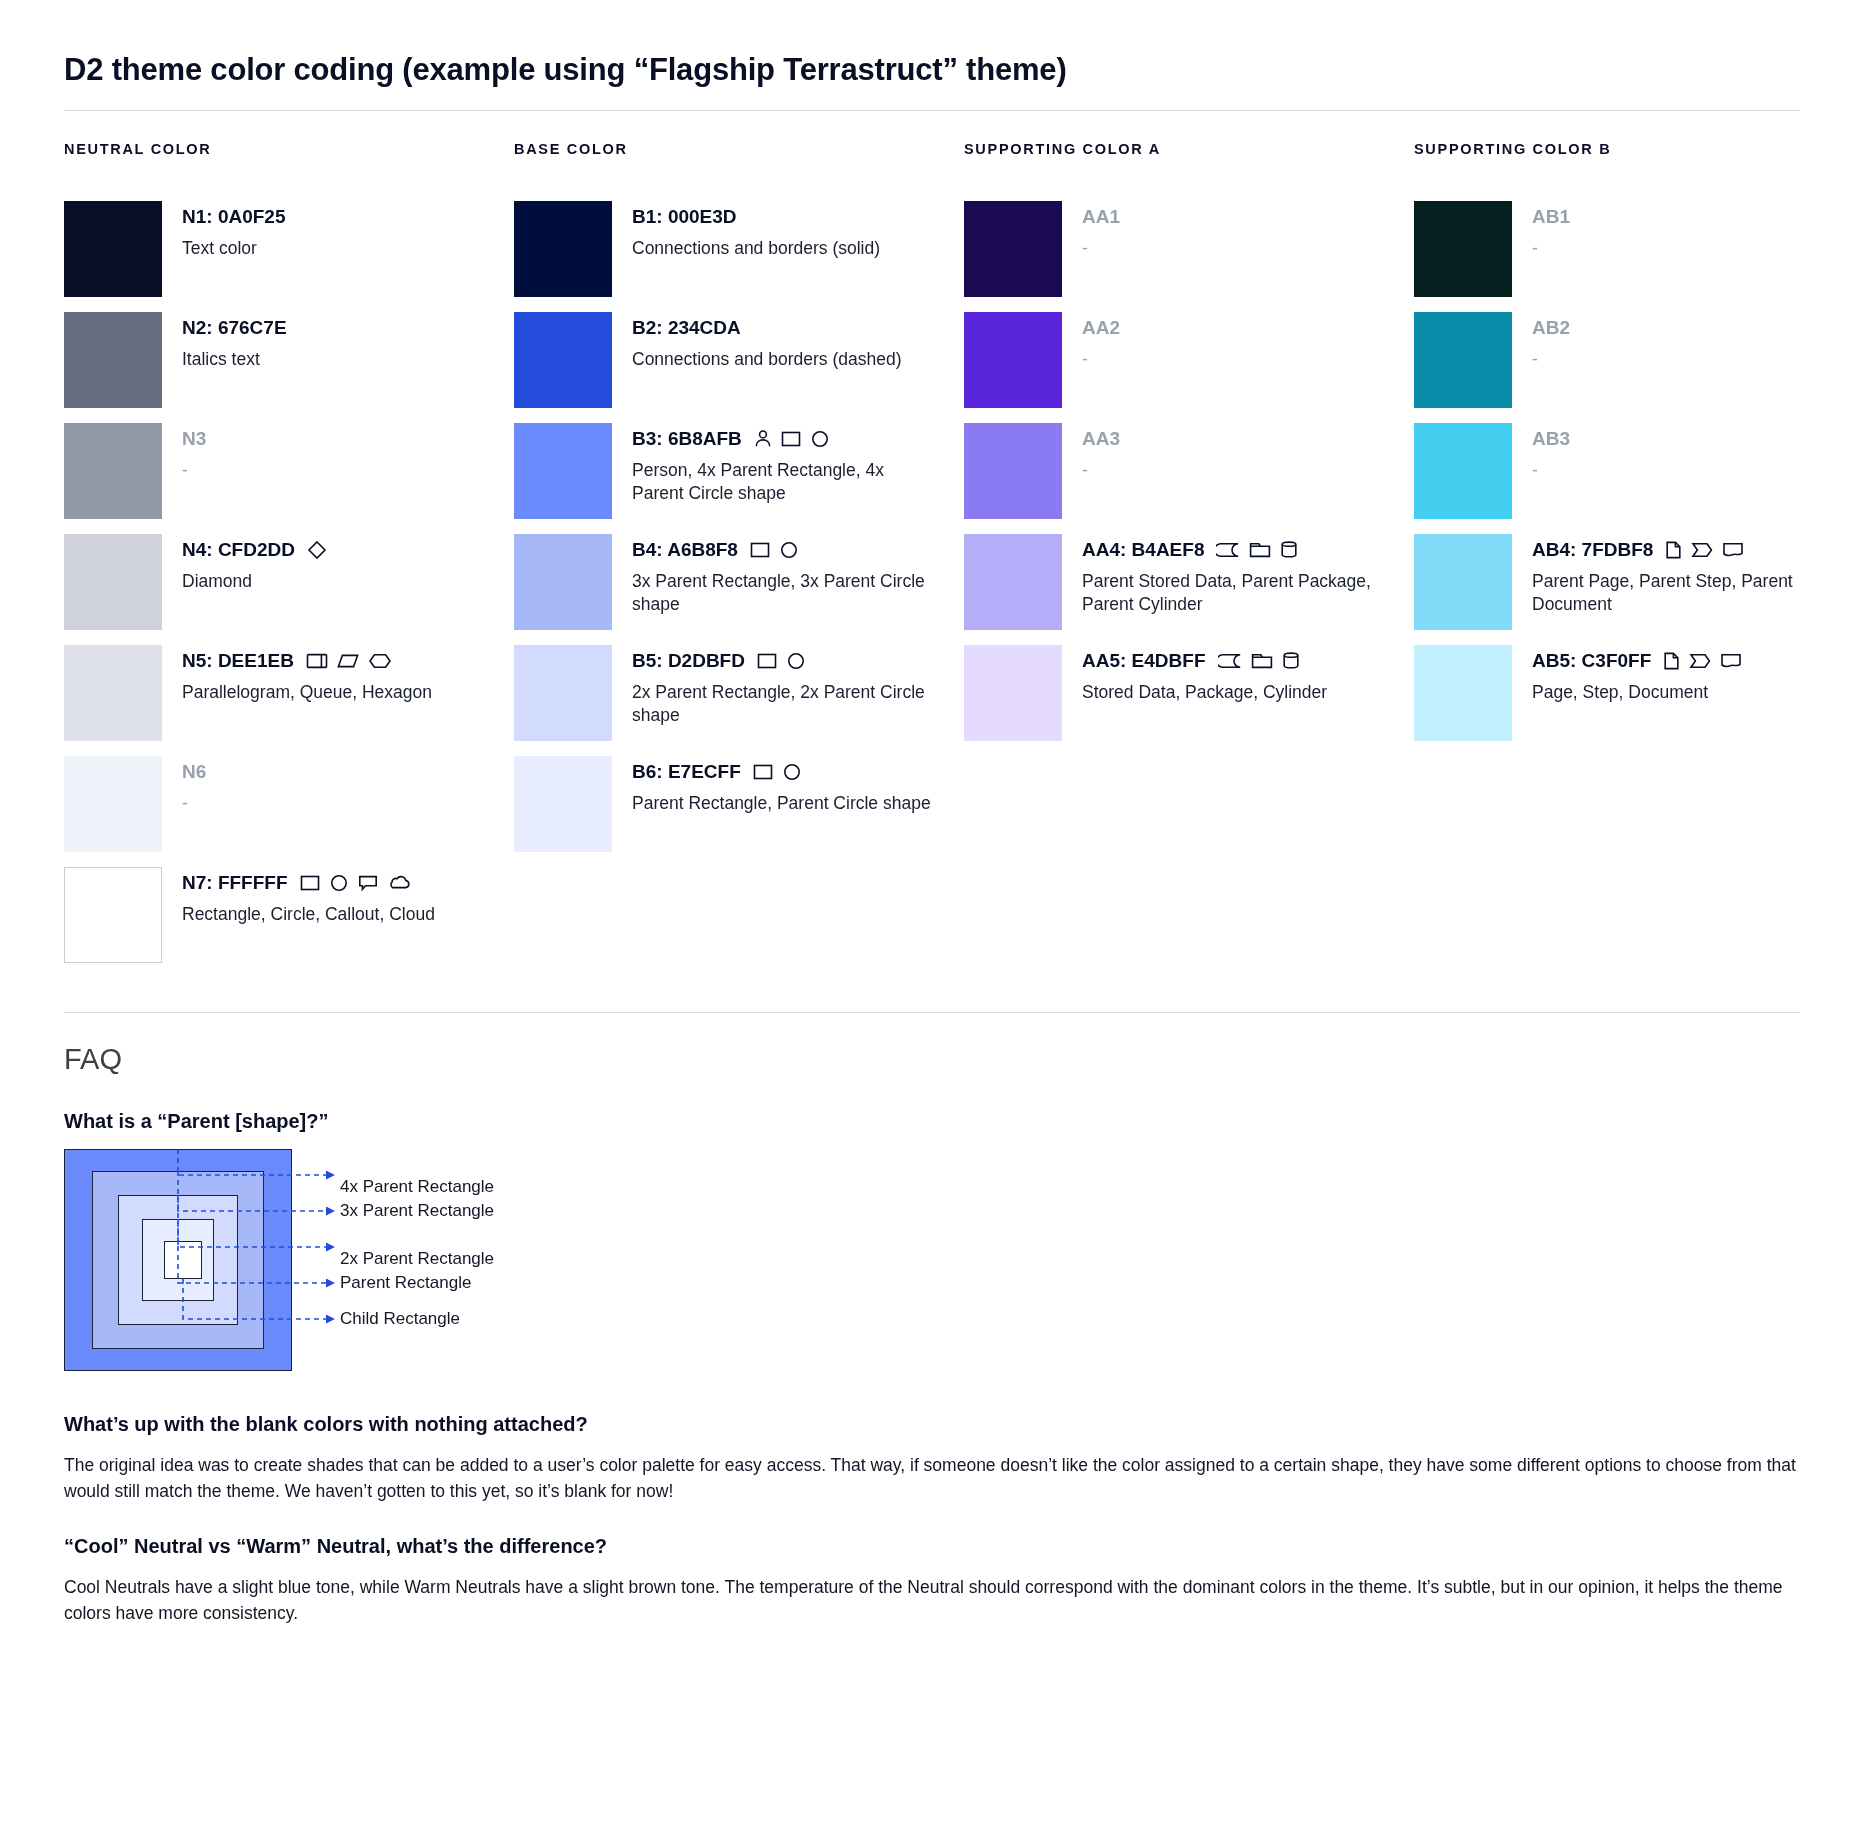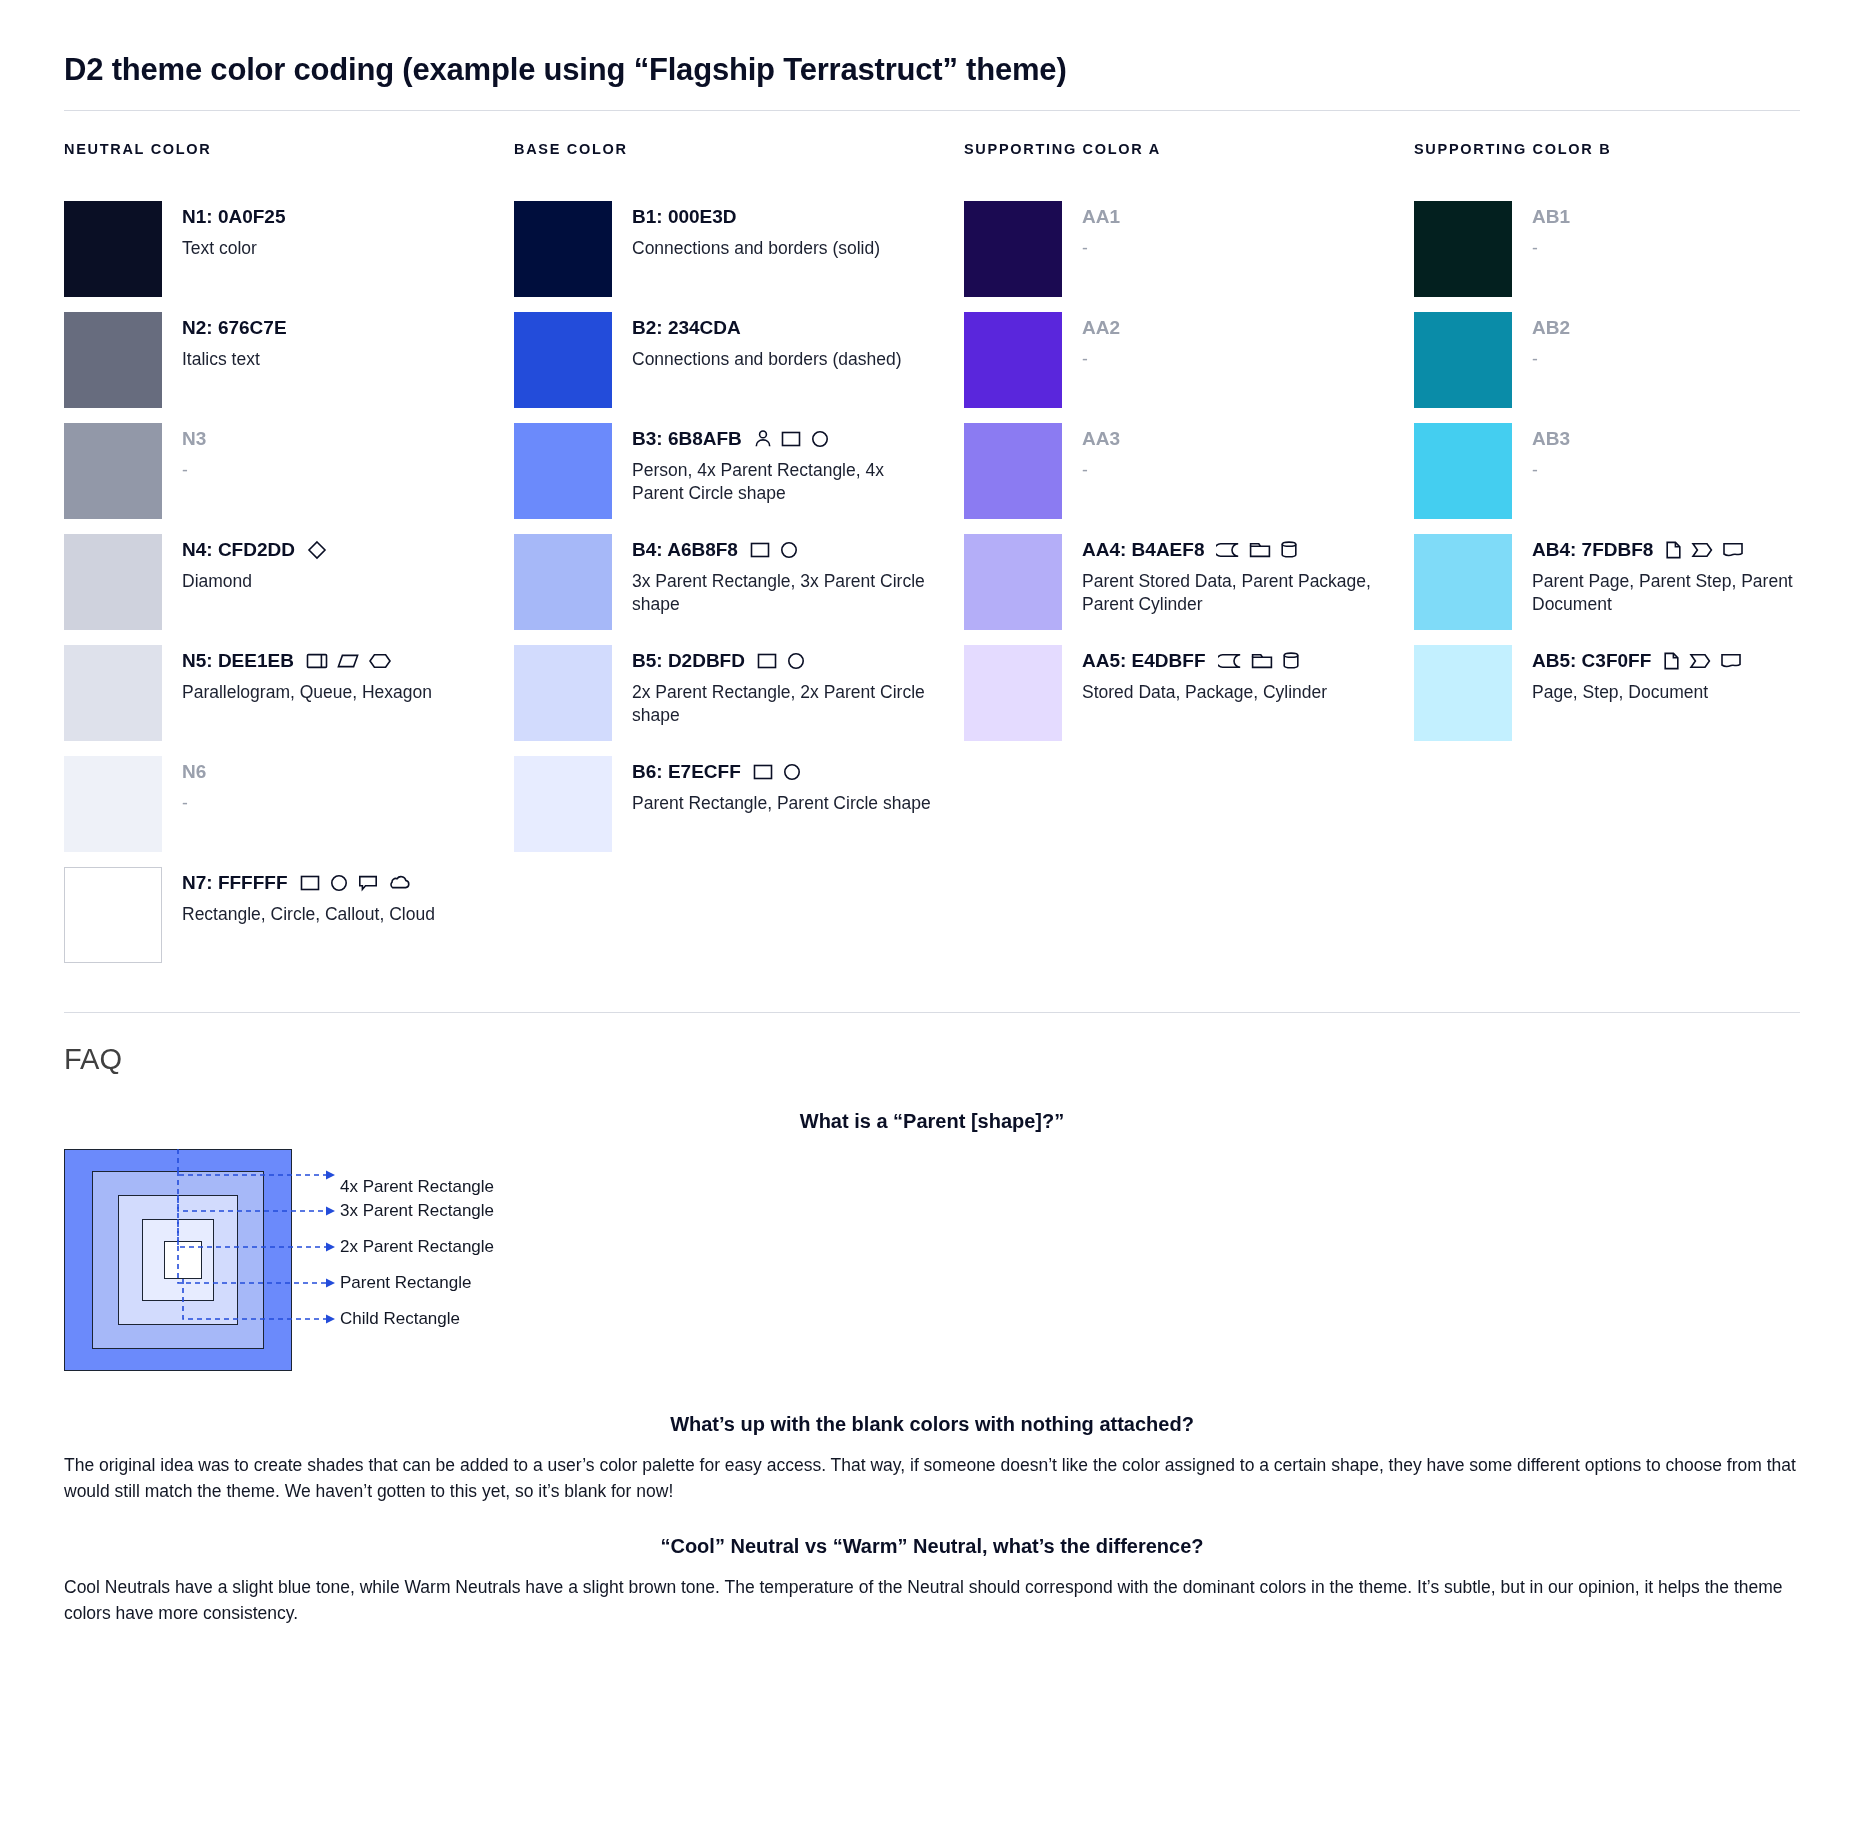--- a/index.html
+++ b/index.html
@@ -105,21 +105,20 @@
     font-size: 29px;
     font-weight: normal;
     margin: 0 0 34px 0;
     color: #404040;
   }
   h3.q {
     font-size: 20px;
     font-weight: bold;
     margin: 0 0 16px 0;
     color: #0A0F25;
-    text-align: center;
   }
   .answer {
     font-size: 17.5px;
     line-height: 1.5;
     color: #121725;
     margin: 0 0 30px 0;
     max-width: 1750px;
   }
   .parent-diagram {
     position: relative;
@@ -563,21 +562,21 @@
           <path d="M262 57.5 L271 62 L262 66.5 Z" fill="#234CDA"></path>
           <path d="M114 46 L114 98 L262 98" fill="none" stroke="#234CDA" stroke-width="1.6" stroke-dasharray="5 4"></path>
           <path d="M262 93.5 L271 98 L262 102.5 Z" fill="#234CDA"></path>
           <path d="M114 70 L114 134 L262 134" fill="none" stroke="#234CDA" stroke-width="1.6" stroke-dasharray="5 4"></path>
           <path d="M262 129.5 L271 134 L262 138.5 Z" fill="#234CDA"></path>
           <path d="M119 130 L119 170 L262 170" fill="none" stroke="#234CDA" stroke-width="1.6" stroke-dasharray="5 4"></path>
           <path d="M262 165.5 L271 170 L262 174.5 Z" fill="#234CDA"></path>
         </svg>
         <div class="legend-label" style="left: 276px; top: 28px;">4x Parent Rectangle</div>
         <div class="legend-label" style="left: 276px; top: 52px;">3x Parent Rectangle</div>
-        <div class="legend-label" style="left: 276px; top: 88px;">2x Parent Rectangle</div>
+        <div class="legend-label" style="left: 276px; top: 100px;">2x Parent Rectangle</div>
         <div class="legend-label" style="left: 276px; top: 124px;">Parent Rectangle</div>
         <div class="legend-label" style="left: 276px; top: 160px; text-align: right;">Child Rectangle</div>
       </div>
   </div>
 
   <div class="faq-block">
     <h3 class="q">What’s up with the blank colors with nothing attached?</h3>
     <p class="answer">The original idea was to create shades that can be added to a user’s color palette for easy access. That way, if someone doesn’t like the color assigned to a certain shape, they have some different options to choose from that would still match the theme. We haven’t gotten to this yet, so it’s blank for now!</p>
   </div>
 

